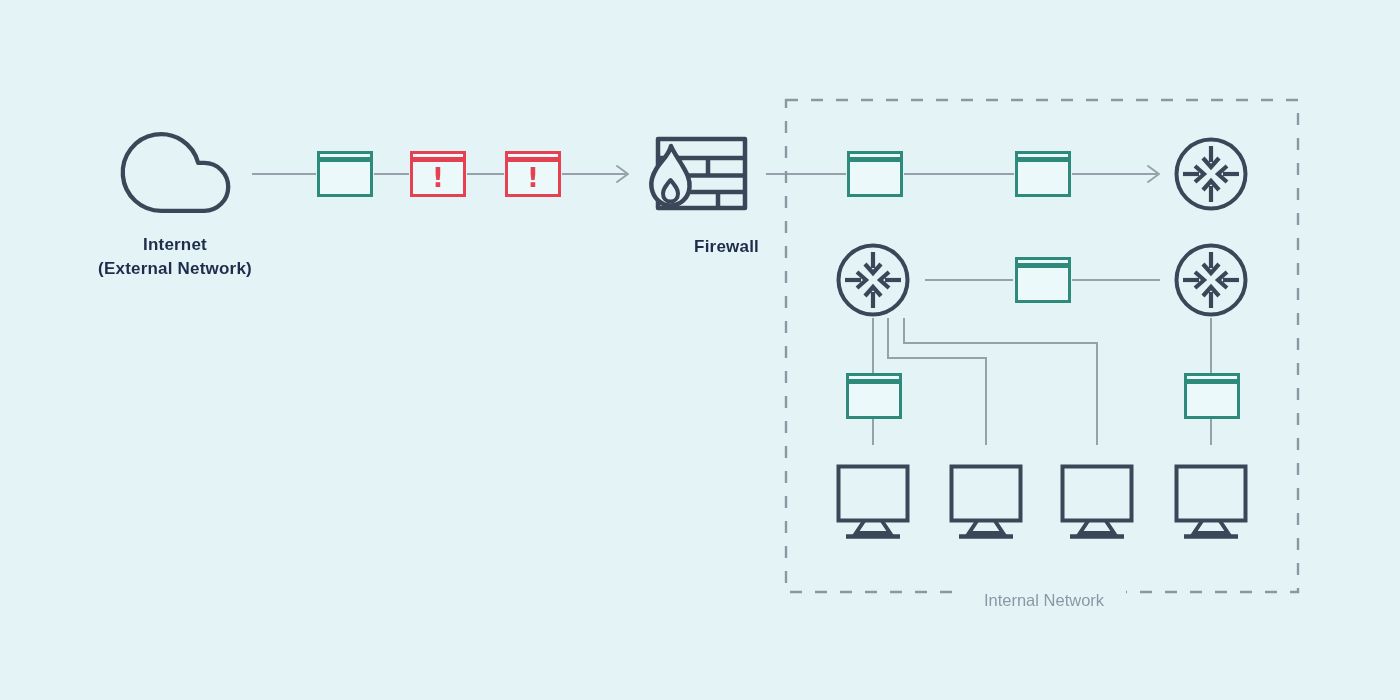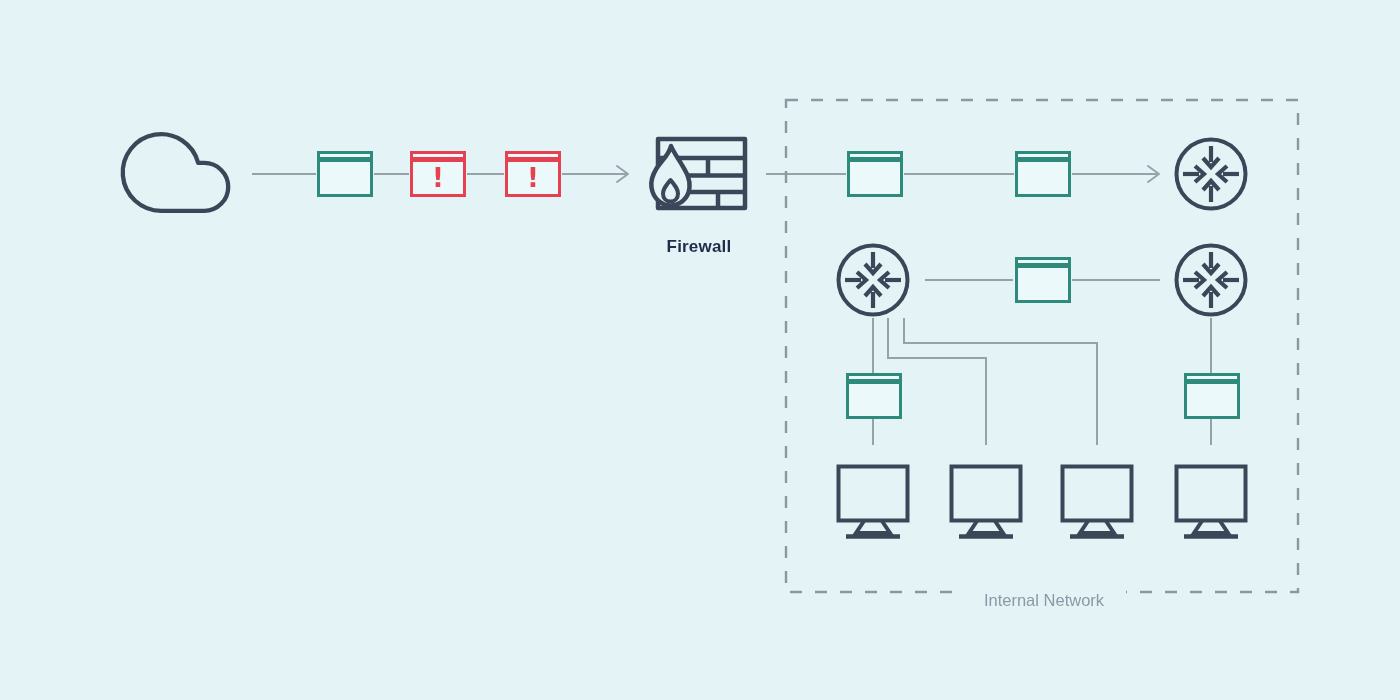--- a/index.html
+++ b/index.html
@@ -69,20 +69,24 @@
       <path d="M1211 419 V445"></path>
     </g>
     <rect x="786" y="100" width="512" height="492" fill="none" stroke="#8d97a1" stroke-width="2.4" stroke-dasharray="12 13"></rect>
   </svg>
 
   <div class="node" style="left:118px;top:115px;">
     <svg width="115" height="115" viewBox="0 0 24 24">
       <path d="M18 10h-1.26A8 8 0 1 0 9 20h9a5 5 0 0 0 0-10z" fill="none" stroke="#3b4759" stroke-width="0.9" stroke-linecap="round" stroke-linejoin="round"></path>
     </svg>
   </div>
+  <div class="caption" style="left:45px;top:233px;width:260px;">
+    <span>Internet</span><br>
+    <span>(External Network)</span>
+  </div>
 
   <div class="packet safe" style="left:317px;top:151px;">
     <div class="bar"></div>
   </div>
   <div class="packet threat" style="left:410px;top:151px;">
     <div class="bar"></div>
     <div class="bang">!</div>
   </div>
   <div class="packet threat" style="left:505px;top:151px;">
     <div class="bar"></div>
@@ -97,21 +101,21 @@
         <path d="M18 45.5 H105"></path>
         <path d="M18 62 H105"></path>
         <path d="M68 28 V45.5"></path>
         <path d="M48 45.5 V62"></path>
         <path d="M78 62 V78"></path>
       </g>
       <path d="M31 16 C29 25 22 30 16.5 38.5 C12.5 45 10.5 51 11.5 57.5 C13.2 68.5 21.5 75.5 30.5 75.5 C40.5 75.5 48.5 68 49.5 57.5 C50.5 47.5 44.5 39.5 40.5 32.5 C37.5 27.5 33.5 22 31 16 Z" fill="#e4f4f6" stroke="#3b4759" stroke-width="4.5" stroke-linejoin="round"></path>
       <path d="M30.5 50 C26 55.5 23 59 23 63.5 C23 68.5 26.3 71.5 30.5 71.5 C34.7 71.5 38 68.5 38 63.5 C38 59 35 55.5 30.5 50 Z" fill="#e4f4f6" stroke="#3b4759" stroke-width="4" stroke-linejoin="round"></path>
     </svg>
   </div>
-  <div class="caption" style="left:639px;top:235px;width:120px;">
+  <div class="caption" style="left:639px;top:235px;width:120px;text-align:right;">
     <span>Firewall</span>
   </div>
 
   <div class="packet safe" style="left:847px;top:151px;">
     <div class="bar"></div>
   </div>
   <div class="packet safe" style="left:1015px;top:151px;">
     <div class="bar"></div>
   </div>
 

